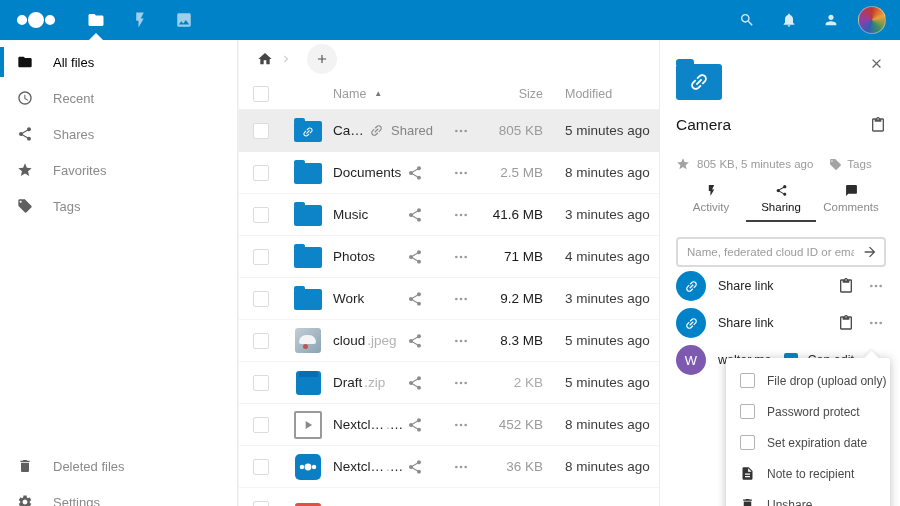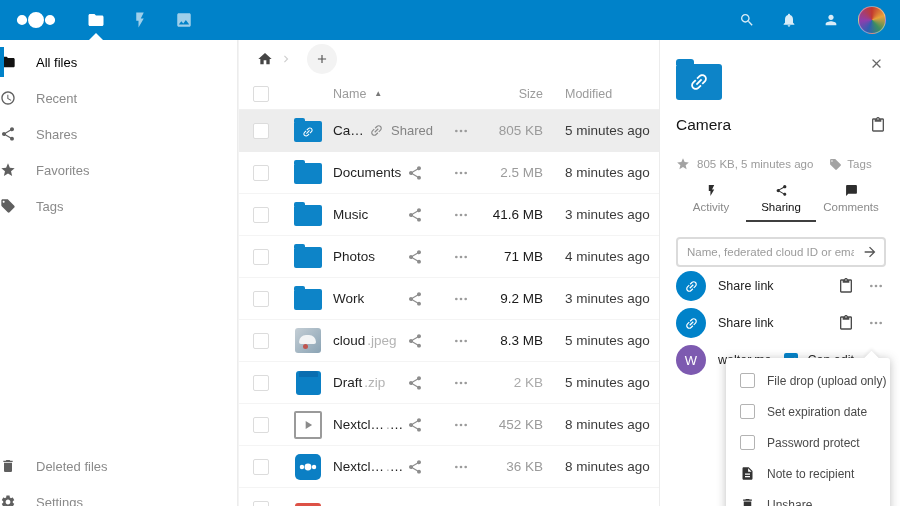--- a/index.html
+++ b/index.html
@@ -18,21 +18,21 @@
   .hnav.active::after{content:"";position:absolute;bottom:0;left:50%;margin-left:-7px;border-left:7px solid transparent;border-right:7px solid transparent;border-bottom:7px solid #fff}
   .h-right{display:flex;align-items:center;height:100%;padding-right:8px}
   .hbtn{width:42px;height:100%;display:flex;align-items:center;justify-content:center;cursor:pointer}
   .hbtn .ic{width:16px;height:16px;color:rgba(255,255,255,.85)}
   .avatar{width:26px;height:26px;border-radius:50%;margin:0 6px;cursor:pointer;border:1px solid rgba(255,255,255,.4);
     background:conic-gradient(#c23a2f,#e8a13a 70deg,#3d8f5f 140deg,#2f5fb0 200deg,#8c3fae 265deg,#c23a2f 360deg)}
 
   
   #sidebar{position:absolute;top:40px;left:0;bottom:0;width:237px;background:#fff;border-right:1px solid #ececec}
   .snav{padding-top:4px}
-  .sitem{height:36px;display:flex;align-items:center;padding-left:0;cursor:pointer;color:#8a8a8a;position:relative}
+  .sitem{height:36px;display:flex;align-items:center;padding-left:17px;cursor:pointer;color:#8a8a8a;position:relative}
   .sitem .ic{width:16px;height:16px;color:#5f5f5f;margin-right:20px;flex:none}
   .sitem .slabel{font-size:13px;white-space:nowrap}
   .sitem.active{color:#000}
   .sitem.active .ic{color:#111}
   .sitem.active::before{content:"";position:absolute;left:0;top:3px;bottom:3px;width:4px;background:#0082c9}
   #sfooter{position:absolute;left:0;right:0;bottom:-14px}
   .quota{padding:4px 17px 8px 17px;display:flex;align-items:flex-start}
   .quota .ic{width:16px;height:16px;color:#5f5f5f;margin-right:20px;margin-top:2px;flex:none}
   .qlabel{font-size:12.5px;color:#8a8a8a}
   .qbar{height:5px;width:178px;background:#e5e5e5;border-radius:3px;margin-top:6px}
@@ -699,26 +699,26 @@
   <div class="menu">
 
   <div class="mitem">
         <span class="mck"></span>
 
         <span class="mlabel">File drop (upload only)</span>
       </div>
       <div class="mitem">
         <span class="mck"></span>
 
-        <span class="mlabel">Set expiration date</span>
+        <span class="mlabel">Password protect</span>
       </div>
       <div class="mitem">
         <span class="mck"></span>
 
-        <span class="mlabel">Password protect</span>
+        <span class="mlabel">Set expiration date</span>
       </div>
       <div class="mitem">
 
         <span class="ic mic">
           <svg viewBox="0 0 24 24">
             <path d="M14 2H6c-1.1 0-1.99.9-1.99 2L4 20c0 1.1.89 2 1.99 2H18c1.1 0 2-.9 2-2V8l-6-6zm2 16H8v-2h8v2zm0-4H8v-2h8v2zm-3-5V3.5L18.5 9H13z"></path>
           </svg>
         </span>
         <span class="mlabel">Note to recipient</span>
       </div>

